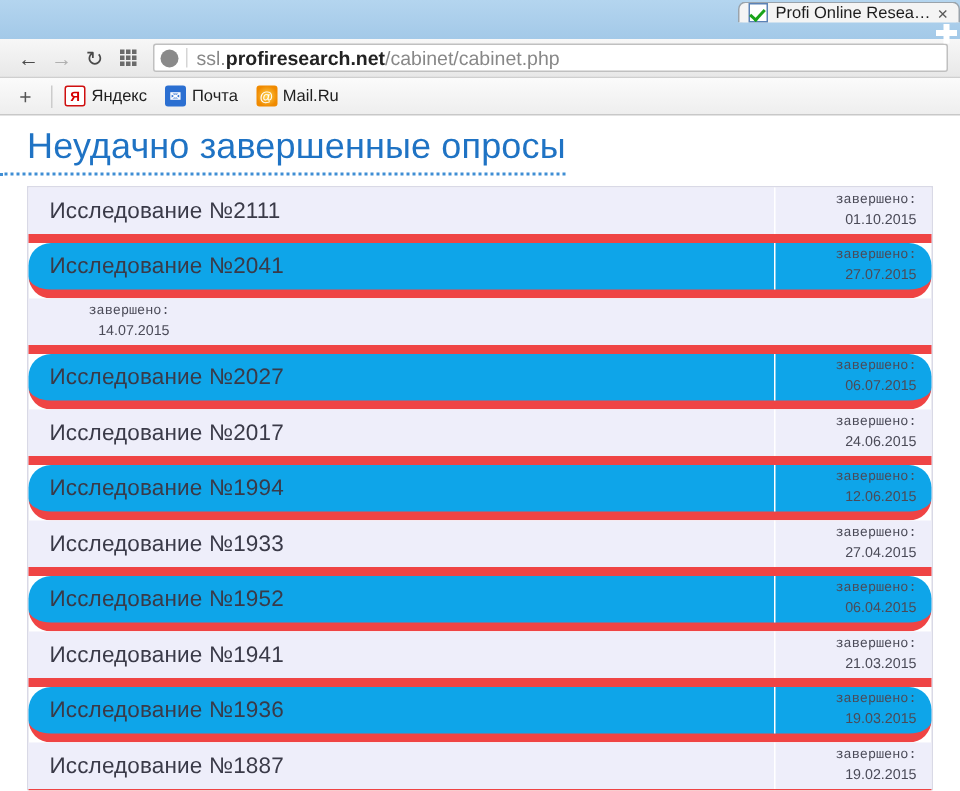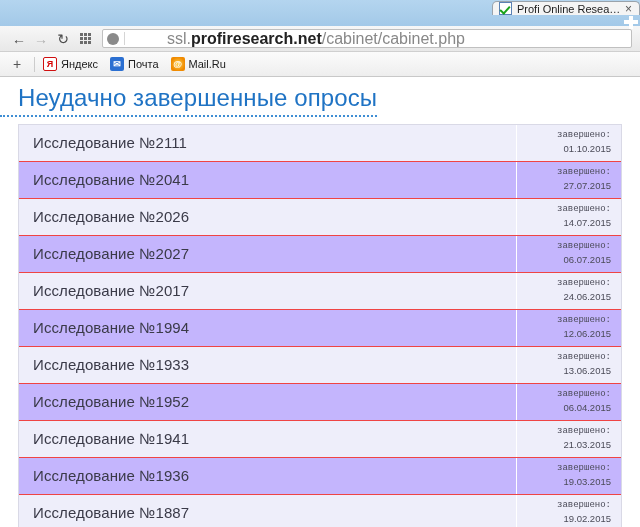--- a/index.html
+++ b/index.html
@@ -138,21 +138,21 @@
     font-size: 8px;
     display: flex;
     align-items: center;
     justify-content: center;
     flex: 0 0 12px;
     margin-right: 5px;
   }
   .omni-sep {
     width: 1px; height: 13px; background: #d5d5d5; margin-right: 6px;
   }
-  .url { font-size: 16px; color: #888888; white-space: nowrap; margin-left: 36px; }
+  .url { font-size: 13px; color: #888888; white-space: nowrap; }
   .url b { color: #222222; font-weight: bold; }
 
   .bookmarks {
     height: 25px;
     background: linear-gradient(to bottom, #fbfbfb 0%, #eeeeee 100%);
     border-bottom: 1px solid #c8c8c8;
     display: flex;
     align-items: center;
     padding-left: 8px;
   }
@@ -195,24 +195,24 @@
   .table {
     margin: 7px 18px 0 18px;
     border-left: 1px solid #d9d9e6;
     border-right: 1px solid #d9d9e6;
     border-top: 1px solid #d9d9e6;
   }
   .row {
     display: flex;
     align-items: stretch;
     height: 37px;
-    border-bottom: 1px solid #ef4444;
+    border-bottom: 6px solid #ef4444;
   }
   .row.odd  { background: #eeeefa; }
-  .row.even { background: #c4b5fd; }
+  .row.even { background: #0ea5e9; border-radius: 15px; }
   .cell-name {
     flex: 1 1 auto;
     display: flex;
     align-items: center;
     padding-left: 14px;
     font-size: 15px;
     color: #3a3a48;
     border-right: 1px solid #ffffff;
     letter-spacing: 0.1px;
   }
@@ -331,21 +331,20 @@
           </div>
         </div>
         <div class="row even">
           <div class="cell-name">Исследование №2041</div>
           <div class="cell-date">
             <span class="d-label">завершено:</span>
             <span class="d-value">27.07.2015</span>
           </div>
         </div>
         <div class="row odd">
-          <div class="cell-name">Исследование №2026</div>
           <div class="cell-date">
             <span class="d-label">завершено:</span>
             <span class="d-value">14.07.2015</span>
           </div>
         </div>
         <div class="row even">
           <div class="cell-name">Исследование №2027</div>
           <div class="cell-date">
             <span class="d-label">завершено:</span>
             <span class="d-value">06.07.2015</span>
@@ -362,21 +361,21 @@
           <div class="cell-name">Исследование №1994</div>
           <div class="cell-date">
             <span class="d-label">завершено:</span>
             <span class="d-value">12.06.2015</span>
           </div>
         </div>
         <div class="row odd">
           <div class="cell-name">Исследование №1933</div>
           <div class="cell-date">
             <span class="d-label">завершено:</span>
-            <span class="d-value">13.06.2015</span>
+            <span class="d-value">27.04.2015</span>
           </div>
         </div>
         <div class="row even">
           <div class="cell-name">Исследование №1952</div>
           <div class="cell-date">
             <span class="d-label">завершено:</span>
             <span class="d-value">06.04.2015</span>
           </div>
         </div>
         <div class="row odd">

